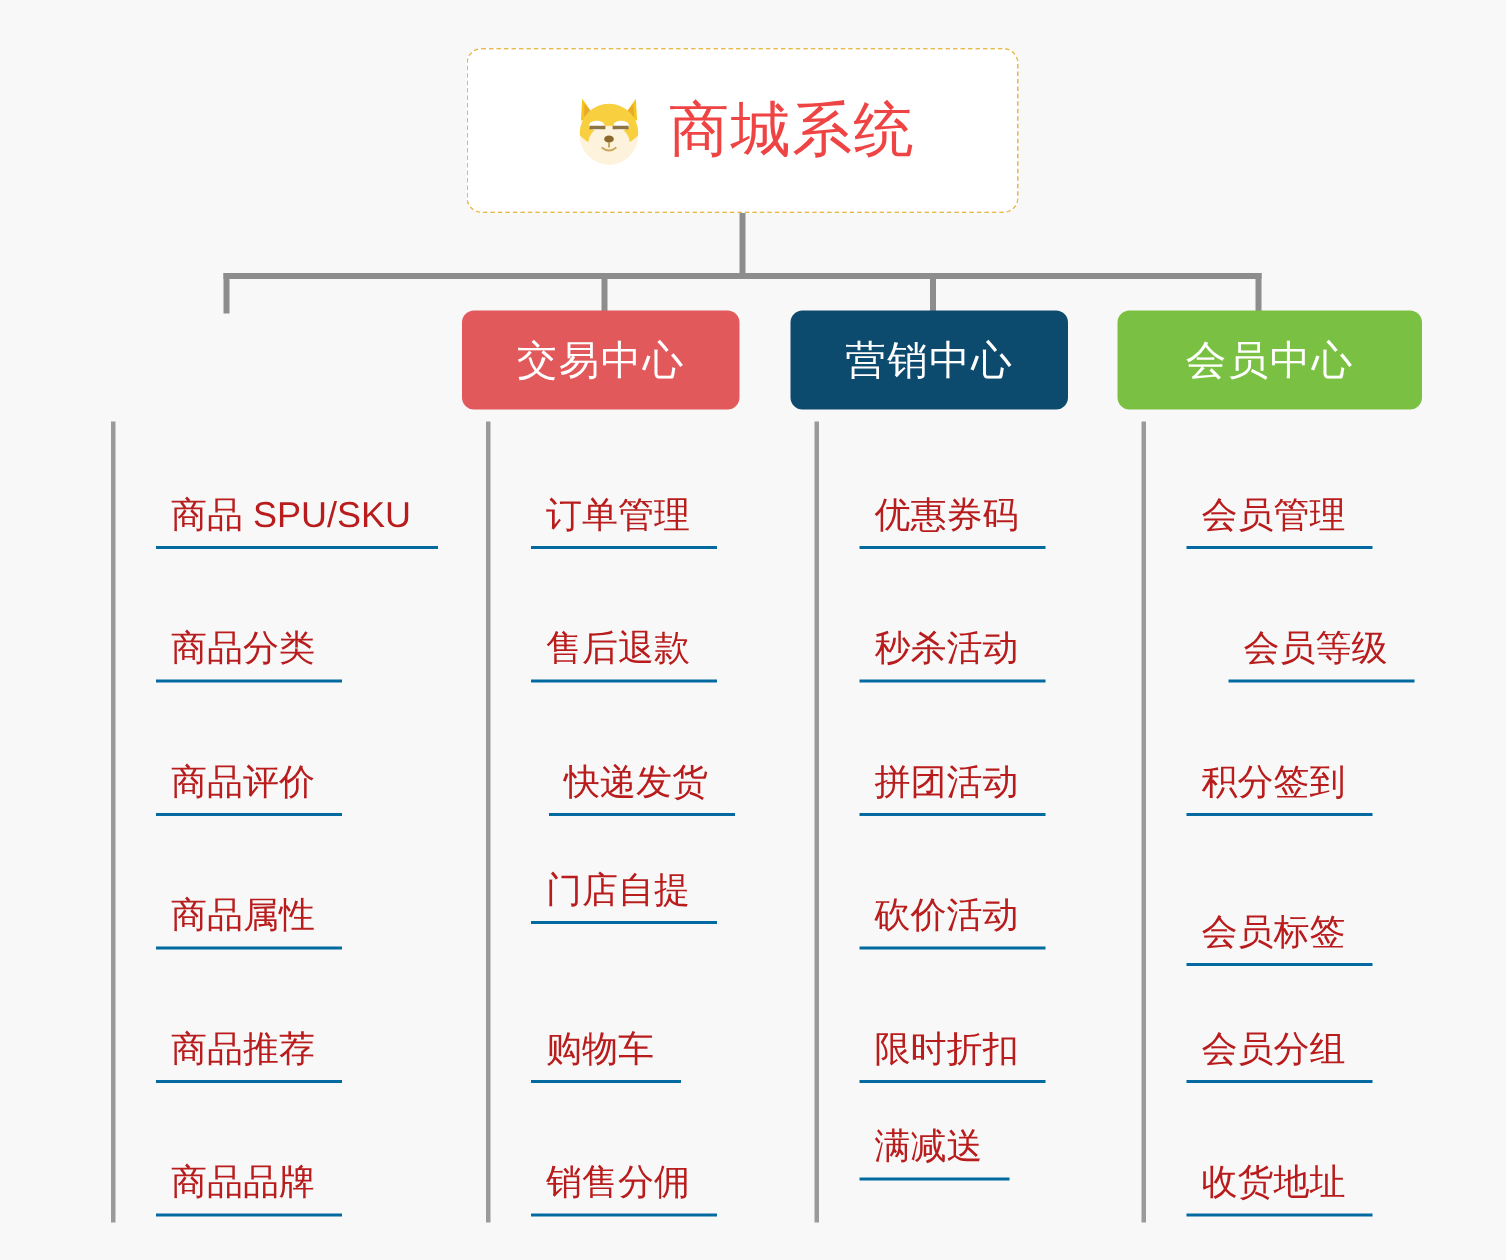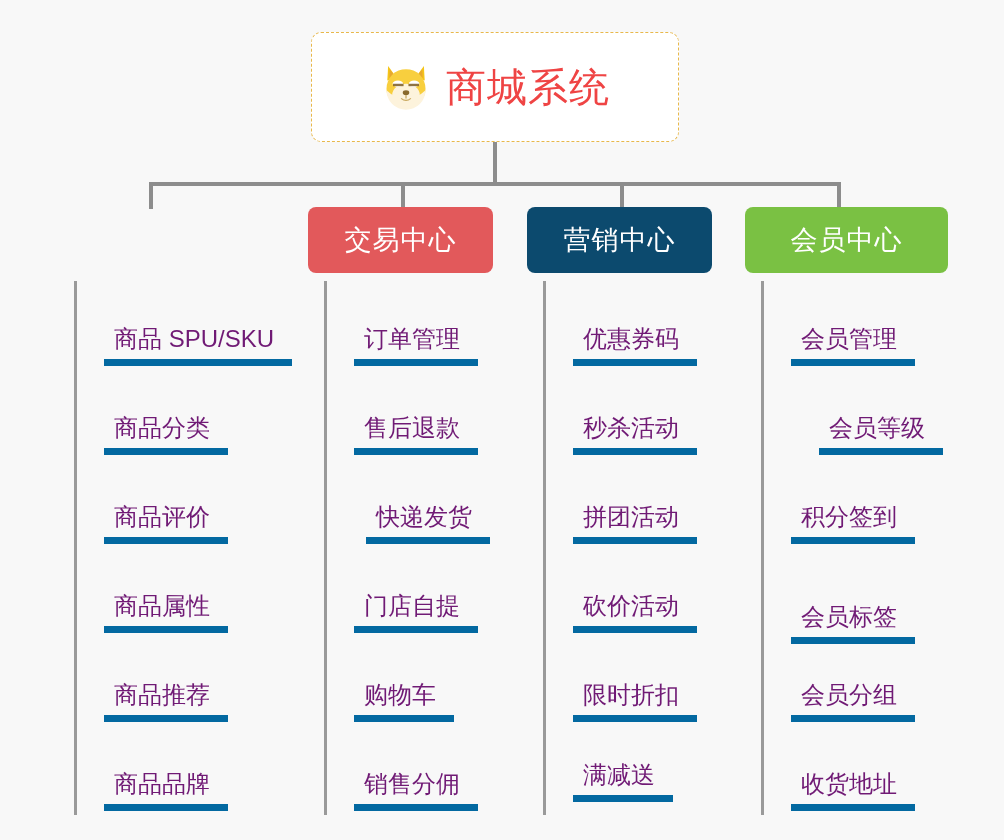--- a/index.html
+++ b/index.html
@@ -93,23 +93,23 @@
     height: 89px;
     box-sizing: border-box;
     display: flex;
     align-items: flex-end;
     padding-left: 30px;
     padding-bottom: 4px;
     white-space: nowrap;
   }
   .leaf-label {
     font-size: 24px;
-    color: #701a75;
+    color: #b91c1c;
     line-height: 1.12;
-    border-bottom: 7px solid #0369a1;
+    border-bottom: 2px solid #0369a1;
     padding: 0 18px 6px 10px;
     display: inline-block;
     text-align: center;
   }
 </style>
 </head>
 <body style="background: rgb(248, 248, 248);">
 
 <div id="canvas">
 
@@ -176,21 +176,21 @@
     <div class="spine" style="height:534px;"></div>
     <div class="leaf" style="top:0px;">
       <span class="leaf-label">订单管理</span>
     </div>
     <div class="leaf" style="top:89px;">
       <span class="leaf-label">售后退款</span>
     </div>
     <div class="leaf" style="top:178px;margin-left:12px;">
       <span class="leaf-label">快递发货</span>
     </div>
-    <div class="leaf" style="top:267px;">
+    <div class="leaf" style="top:250px;">
       <span class="leaf-label">门店自提</span>
     </div>
     <div class="leaf" style="top:356px;">
       <span class="leaf-label">购物车</span>
     </div>
     <div class="leaf" style="top:445px;">
       <span class="leaf-label">销售分佣</span>
     </div>
   </div>
 
@@ -204,21 +204,21 @@
     </div>
     <div class="leaf" style="top:178px;">
       <span class="leaf-label">拼团活动</span>
     </div>
     <div class="leaf" style="top:267px;">
       <span class="leaf-label">砍价活动</span>
     </div>
     <div class="leaf" style="top:356px;">
       <span class="leaf-label">限时折扣</span>
     </div>
-    <div class="leaf" style="top:436px;">
+    <div class="leaf" style="top:421px;">
       <span class="leaf-label">满减送</span>
     </div>
   </div>
 
   <div class="leaf-col" style="left:761px;">
     <div class="spine" style="height:534px;"></div>
     <div class="leaf" style="top:0px;">
       <span class="leaf-label">会员管理</span>
     </div>
     <div class="leaf" style="top:89px;margin-left:28px;">

